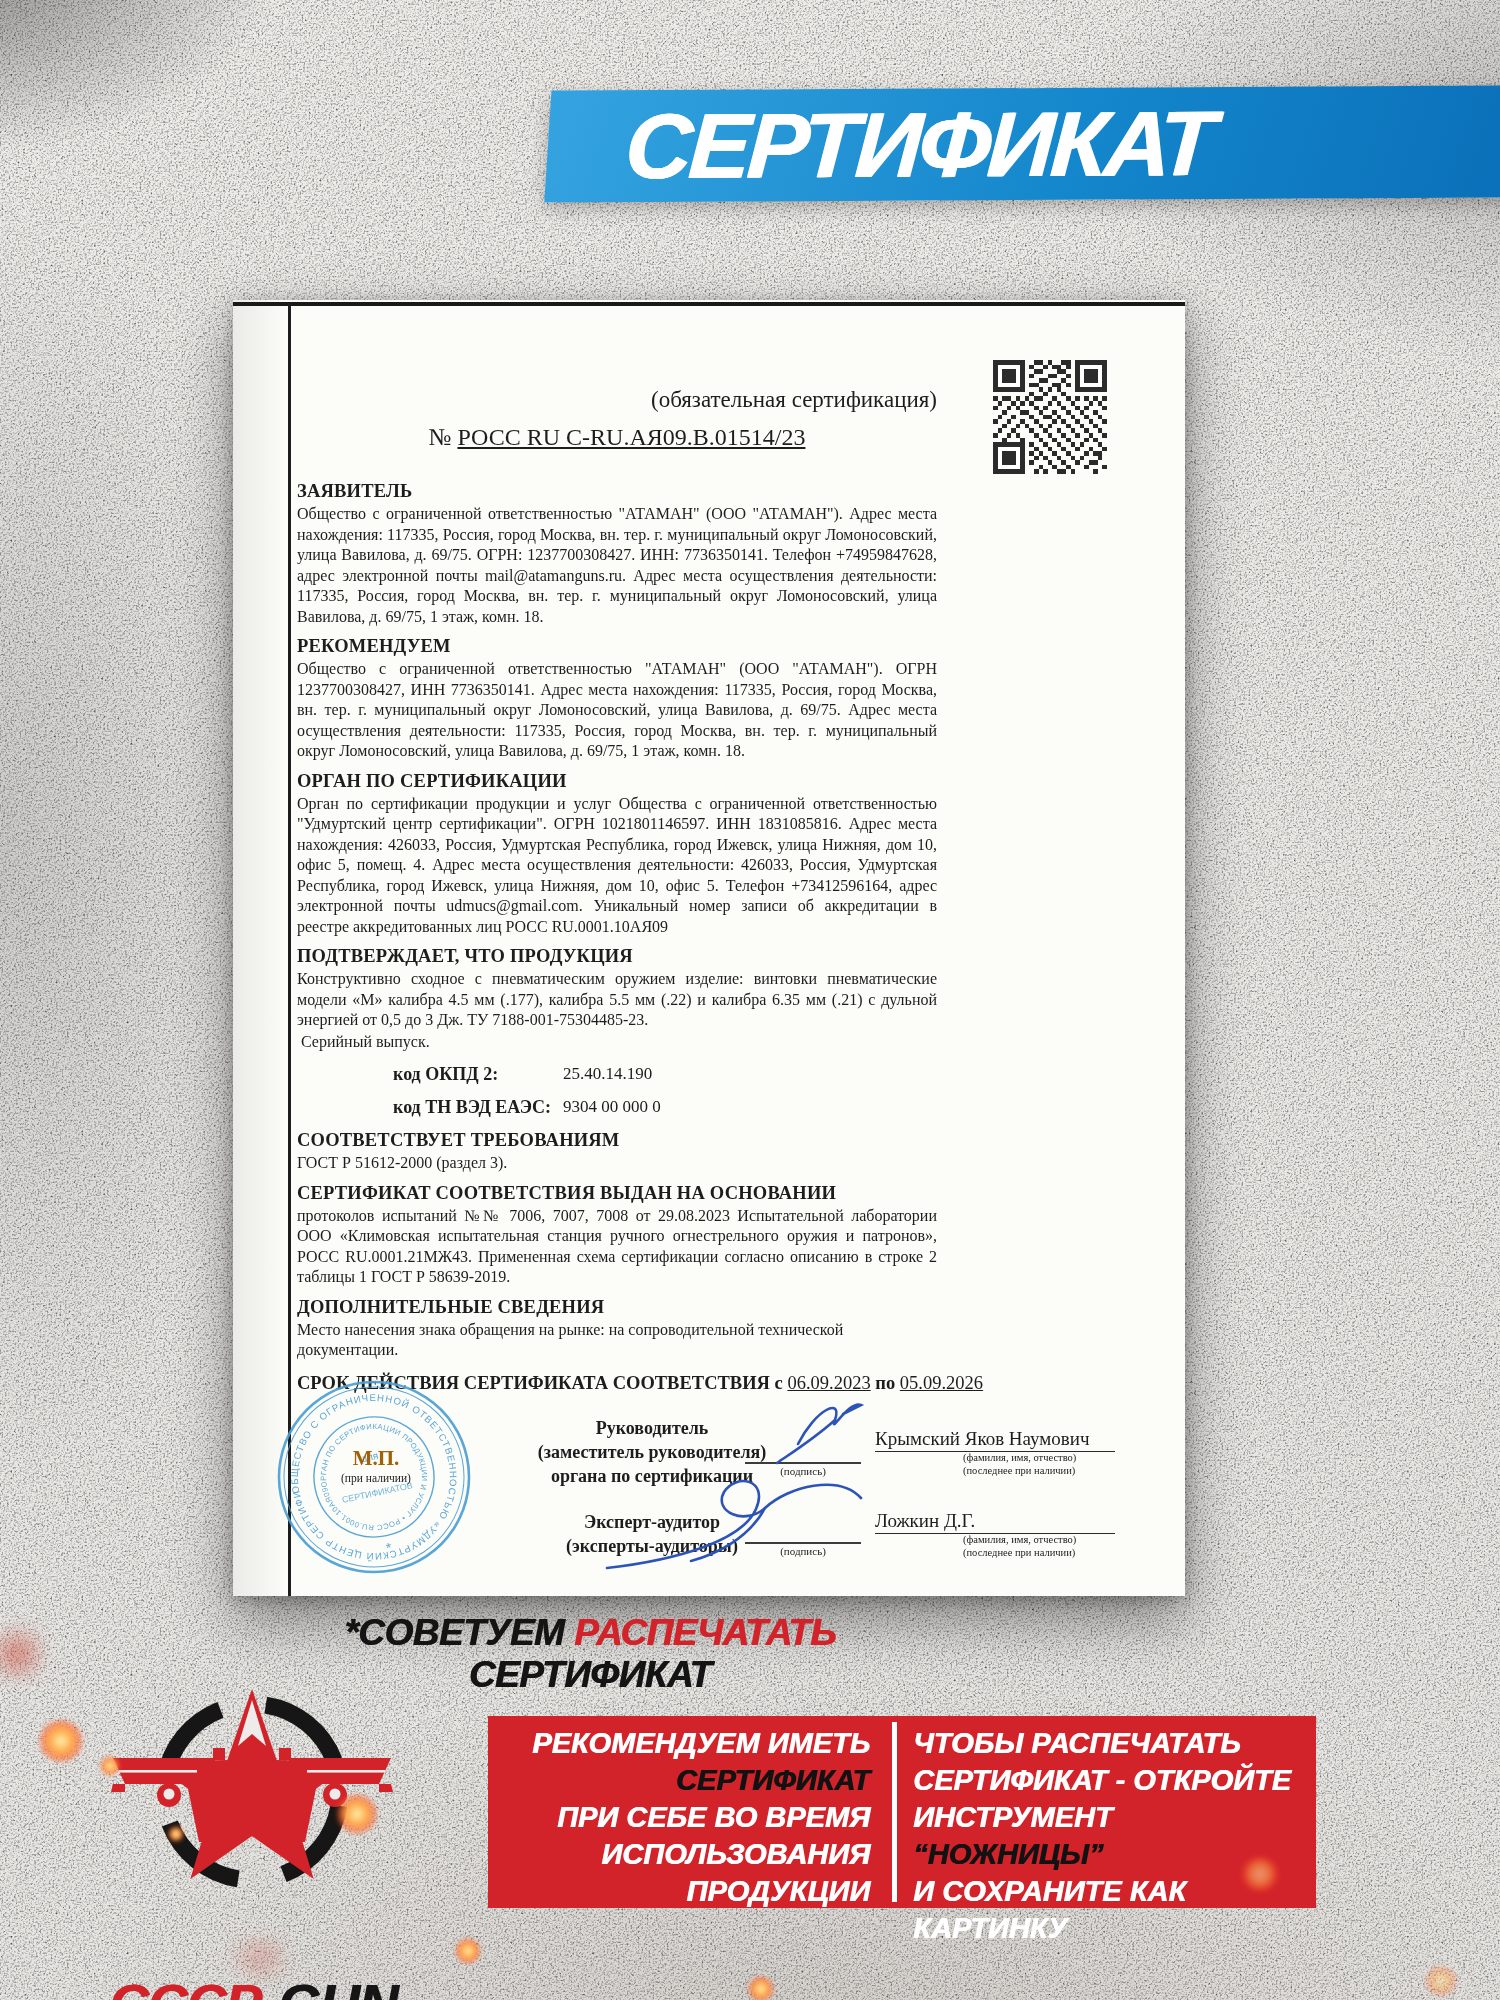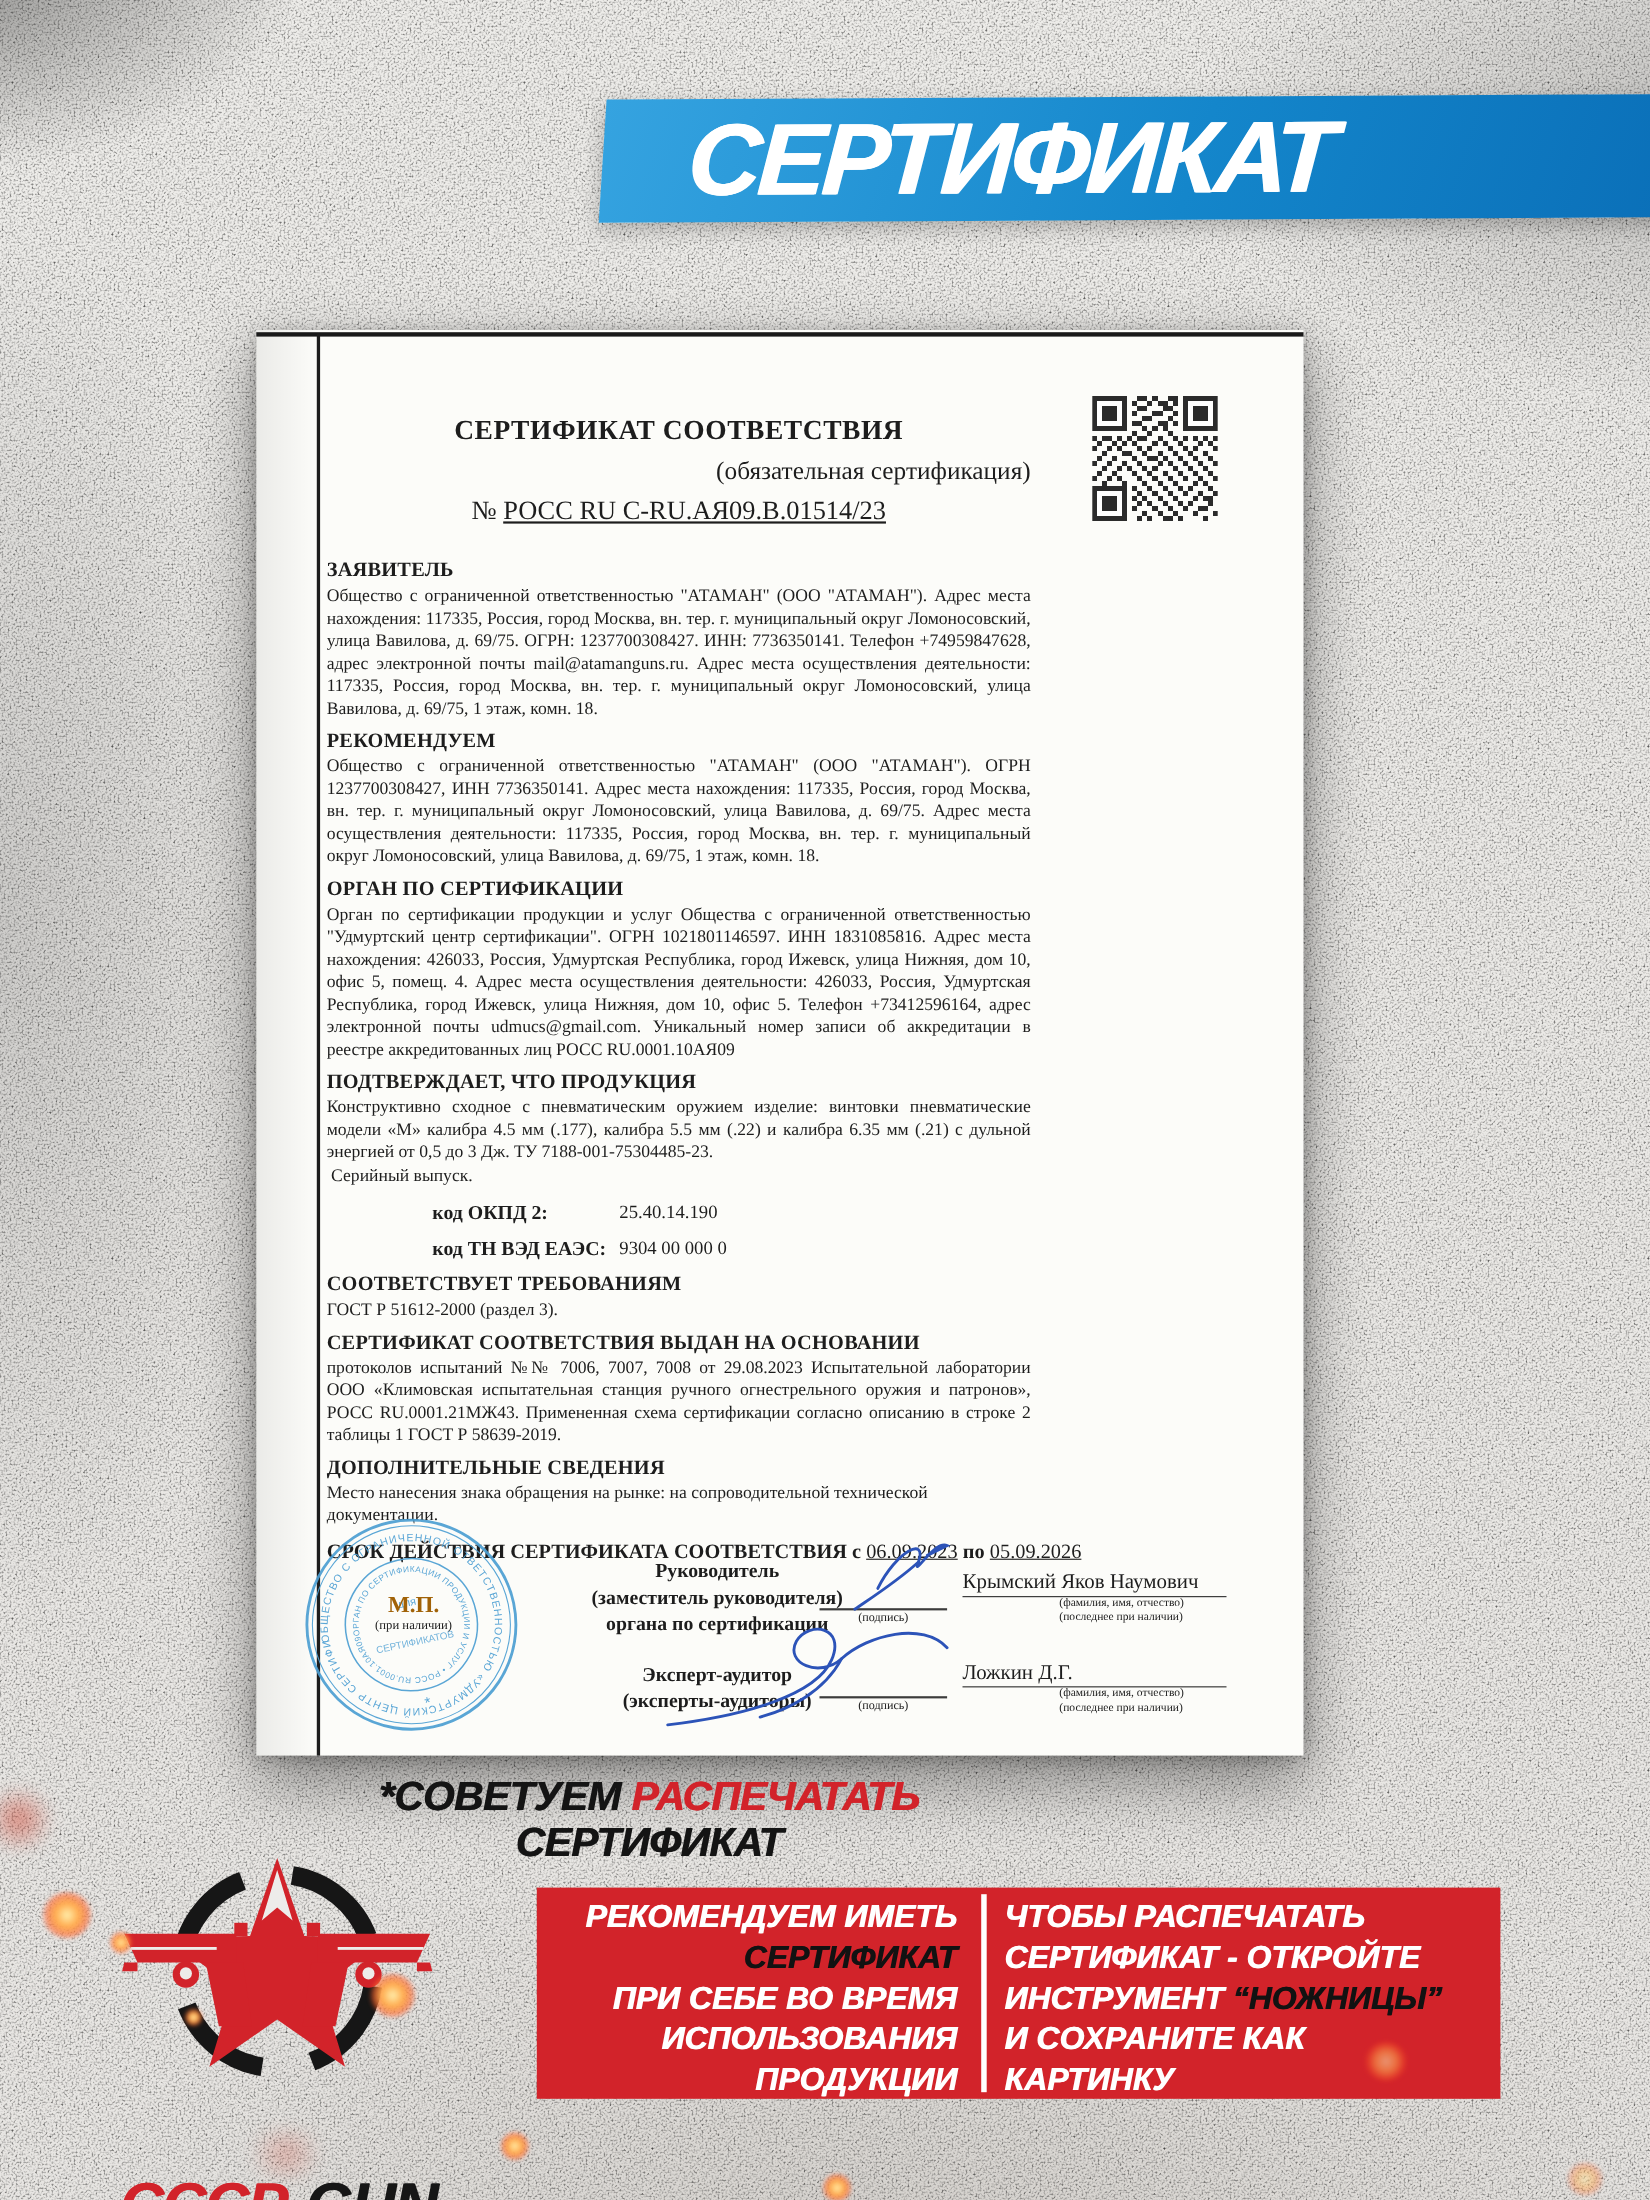--- a/index.html
+++ b/index.html
@@ -72,21 +72,21 @@
   .advice .hl{color:#d2232a;text-shadow:0.8px 0 0 #d2232a;}
 
   
   .emblem{position:absolute;left:95px;top:1682px;width:310px;height:225px;}
   .brand{position:absolute;left:88px;top:1972px;width:330px;text-align:center;
     font-style:italic;font-weight:700;font-size:55px;letter-spacing:-1px;
     text-shadow:1px 0 0 currentColor;}
   .brand .b-red{color:#d2232a;} .brand .b-dark{color:#161616;text-shadow:1px 0 0 #161616;}
 
   
-  .red-band{position:absolute;left:488px;top:1716px;width:828px;height:192px;background:#d2232a;padding-left:48px;}
+  .red-band{position:absolute;left:488px;top:1716px;width:828px;height:192px;background:#d2232a;}
   .divider{position:absolute;left:404px;top:6px;bottom:6px;width:5px;background:#fff;}
   .panel{position:absolute;top:9px;font-style:italic;font-weight:700;font-size:29px;line-height:37px;color:#fff;
     text-shadow:0.8px 0 0 currentColor;}
   .panel-left{left:0;width:382px;text-align:right;}
   .panel-right{left:425px;right:8px;text-align:left;}
   .panel .dark{color:#121212;text-shadow:0.8px 0 0 #121212;}
 
   
   .ember{position:absolute;border-radius:50%;filter:blur(2px);
     background:radial-gradient(circle,#fff0ae 0%,#ffab4e 35%,rgba(255,92,40,.6) 60%,rgba(255,92,40,0) 75%);}
@@ -128,21 +128,20 @@
       </g>
       <g fill="#2b2b2b">
         <rect x="2" y="2" width="3" height="3"></rect>
           <rect x="20" y="2" width="3" height="3"></rect>
           <rect x="2" y="20" width="3" height="3"></rect>
       </g>
       <path fill="#2b2b2b" d="M9 0h2v1h-2zM12 0h1v1h-1zM15 0h2v1h-2zM8 1h1v1h-1zM11 1h1v1h-1zM13 1h2v1h-2zM16 1h1v1h-1zM9 2h2v1h-2zM14 2h2v1h-2zM8 3h1v1h-1zM12 3h2v1h-2zM16 3h1v1h-1zM10 4h2v1h-2zM15 4h1v1h-1zM8 5h2v1h-2zM13 5h2v1h-2zM16 5h1v1h-1zM10 6h1v1h-1zM12 6h1v1h-1zM14 6h1v1h-1zM8 7h1v1h-1zM11 7h1v1h-1zM15 7h1v1h-1zM0 8h1v1h-1zM2 8h2v1h-2zM5 8h1v1h-1zM7 8h1v1h-1zM9 8h2v1h-2zM13 8h1v1h-1zM16 8h1v1h-1zM18 8h1v1h-1zM20 8h1v1h-1zM22 8h1v1h-1zM24 8h1v1h-1zM1 9h1v1h-1zM4 9h1v1h-1zM6 9h1v1h-1zM8 9h1v1h-1zM12 9h1v1h-1zM14 9h1v1h-1zM17 9h1v1h-1zM21 9h1v1h-1zM23 9h1v1h-1zM0 10h1v1h-1zM3 10h1v1h-1zM5 10h1v1h-1zM9 10h1v1h-1zM11 10h1v1h-1zM15 10h1v1h-1zM18 10h1v1h-1zM20 10h1v1h-1zM24 10h1v1h-1zM2 11h1v1h-1zM6 11h2v1h-2zM10 11h1v1h-1zM13 11h1v1h-1zM16 11h1v1h-1zM19 11h1v1h-1zM22 11h1v1h-1zM1 12h1v1h-1zM4 12h1v1h-1zM8 12h1v1h-1zM11 12h2v1h-2zM14 12h1v1h-1zM17 12h1v1h-1zM20 12h1v1h-1zM23 12h1v1h-1zM0 13h1v1h-1zM3 13h1v1h-1zM6 13h1v1h-1zM9 13h1v1h-1zM13 13h1v1h-1zM15 13h1v1h-1zM18 13h1v1h-1zM21 13h1v1h-1zM24 13h1v1h-1zM2 14h1v1h-1zM5 14h1v1h-1zM7 14h1v1h-1zM10 14h1v1h-1zM12 14h1v1h-1zM16 14h1v1h-1zM19 14h1v1h-1zM22 14h1v1h-1zM1 15h1v1h-1zM4 15h1v1h-1zM8 15h1v1h-1zM11 15h1v1h-1zM14 15h1v1h-1zM17 15h1v1h-1zM20 15h1v1h-1zM23 15h1v1h-1zM0 16h1v1h-1zM3 16h1v1h-1zM5 16h1v1h-1zM9 16h1v1h-1zM12 16h1v1h-1zM15 16h1v1h-1zM18 16h1v1h-1zM21 16h1v1h-1zM24 16h1v1h-1zM2 17h1v1h-1zM6 17h1v1h-1zM10 17h1v1h-1zM13 17h1v1h-1zM16 17h1v1h-1zM20 17h1v1h-1zM22 17h1v1h-1zM8 18h1v1h-1zM11 18h1v1h-1zM14 18h1v1h-1zM17 18h1v1h-1zM19 18h1v1h-1zM23 18h1v1h-1zM9 19h1v1h-1zM12 19h1v1h-1zM15 19h1v1h-1zM18 19h1v1h-1zM21 19h1v1h-1zM24 19h1v1h-1zM8 20h1v1h-1zM10 20h1v1h-1zM13 20h1v1h-1zM16 20h1v1h-1zM20 20h1v1h-1zM22 20h2v1h-2zM9 21h1v1h-1zM11 21h1v1h-1zM14 21h1v1h-1zM17 21h1v1h-1zM19 21h1v1h-1zM23 21h1v1h-1zM8 22h1v1h-1zM12 22h1v1h-1zM15 22h1v1h-1zM18 22h1v1h-1zM21 22h2v1h-2zM10 23h1v1h-1zM13 23h1v1h-1zM16 23h1v1h-1zM20 23h1v1h-1zM24 23h1v1h-1zM9 24h1v1h-1zM11 24h1v1h-1zM14 24h2v1h-2zM17 24h1v1h-1zM22 24h1v1h-1z"></path>
     </svg>
 
     <div class="doc-content">
-      <div class="doc-title">СЕРТИФИКАТ СООТВЕТСТВИЯ</div>
       <div class="doc-subtitle">(обязательная сертификация)</div>
       <div class="doc-number"><span>№</span> <span class="u">РОСС RU C-RU.АЯ09.В.01514/23</span></div>
 
       <div class="doc-sections">
         <h3>ЗАЯВИТЕЛЬ</h3>
         <p>Общество с ограниченной ответственностью "АТАМАН" (ООО "АТАМАН"). Адрес места нахождения: 117335, Россия, город Москва, вн. тер. г. муниципальный округ Ломоносовский, улица Вавилова, д. 69/75. ОГРН: 1237700308427. ИНН: 7736350141. Телефон +74959847628, адрес электронной почты mail@atamanguns.ru. Адрес места осуществления деятельности: 117335, Россия, город Москва, вн. тер. г. муниципальный округ Ломоносовский, улица Вавилова, д. 69/75, 1 этаж, комн. 18.</p>
 
         <h3>РЕКОМЕНДУЕМ</h3>
         <p>Общество с ограниченной ответственностью "АТАМАН" (ООО "АТАМАН"). ОГРН 1237700308427, ИНН 7736350141. Адрес места нахождения: 117335, Россия, город Москва, вн. тер. г. муниципальный округ Ломоносовский, улица Вавилова, д. 69/75. Адрес места осуществления деятельности: 117335, Россия, город Москва, вн. тер. г. муниципальный округ Ломоносовский, улица Вавилова, д. 69/75, 1 этаж, комн. 18.</p>
 

